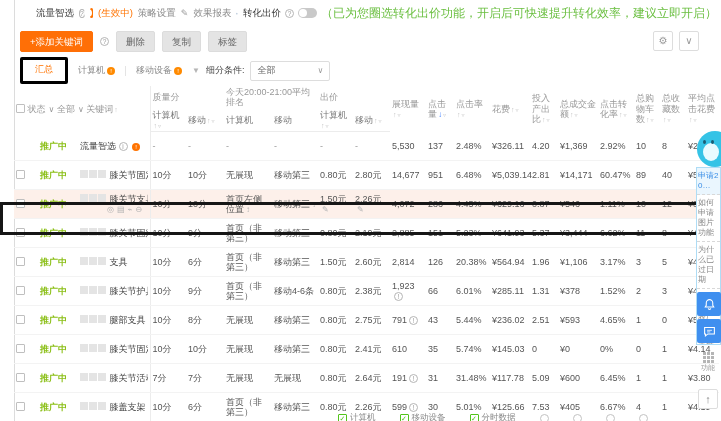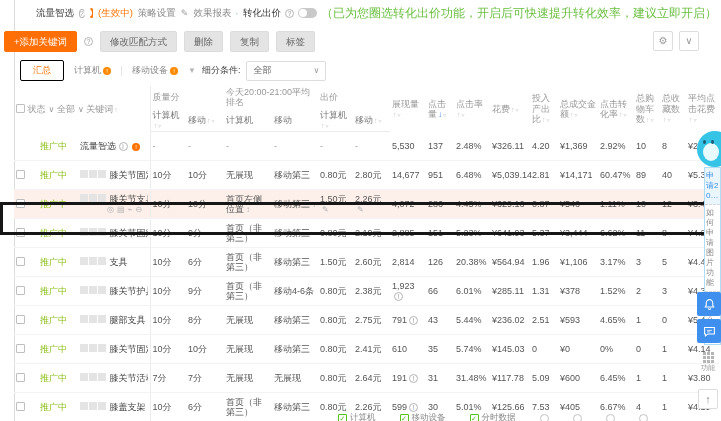--- a/index.html
+++ b/index.html
@@ -17,48 +17,48 @@
   .status-orange { color:#ff7300; }
   .muted { color:#888; }
   .ci { display:inline-block; width:9px; height:9px; line-height:8px; border:1px solid #b5b5b5; border-radius:50%; font-size:6.5px; text-align:center; color:#999; background:#fff; }
   .toggle { display:inline-block; width:19px; height:10px; border-radius:5px; position:relative; cursor:pointer; }
   .toggle::after { content:""; position:absolute; width:8px; height:8px; border-radius:50%; background:#fff; top:1px; }
   .toggle.on { background:#ff7300; } .toggle.on::after { right:1px; }
   .toggle.off { background:#c9c9c9; } .toggle.off::after { left:1px; }
   .pencil { color:#999; font-size:9px; }
 
   
-  .toolbar { position:absolute; left:4px; top:31px; height:21px; display:flex; gap:7px; align-items:center; font-size:9.5px; }
+  .toolbar { position:absolute; left:20px; top:31px; height:21px; display:flex; gap:7px; align-items:center; font-size:9.5px; }
   .btn { height:21px; line-height:19px; padding:0 9px; border-radius:2px; cursor:pointer; white-space:nowrap; }
   .btn-orange { background:#ff6f06; border:1px solid #ff6f06; color:#fff; }
   .btn-white { background:#fff; border:1px solid #d9d9d9; color:#555; }
   .btn-grey { background:#e4e4e4; border:1px solid #dcdcdc; color:#666; }
   .chev { color:#999; font-size:8px; margin-left:3px; }
   .tool-icons { position:absolute; right:22px; top:31px; display:flex; gap:6px; }
   .sq-btn { width:20px; height:20px; border:1px solid #ddd; border-radius:2px; background:#fff; color:#999; font-size:10px; text-align:center; line-height:18px; cursor:pointer; }
 
   
   .filterbar { position:absolute; left:20px; top:60px; height:21px; display:flex; align-items:center; font-size:9px; gap:6px; }
-  .tab-active { border:1px solid #000000; color:#ff7300; background:#fff; height:21px; line-height:19px; padding:0 12px; border-radius:2px; cursor:pointer; }
+  .tab-active { border:3px solid #000000; color:#ff7300; background:#fff; height:27px; line-height:19px; padding:0 12px; border-radius:2px; cursor:pointer; }
   .tab { color:#888; cursor:pointer; display:flex; align-items:center; gap:2px; padding:0 4px; }
   .badge-dot { display:inline-block; width:8px; height:8px; line-height:8px; border-radius:50%; background:#ff8a00; color:#fff; font-size:6px; text-align:center; }
   .vsep { width:1px; height:10px; background:#e4e4e4; }
   .funnel-ico { color:#b5b5b5; font-size:8px; }
   .flt-label { color:#444; }
   .select { width:80px; height:20px; border:1px solid #ddd; border-radius:2px; background:#fff; display:flex; align-items:center; justify-content:space-between; padding:0 6px; color:#666; cursor:pointer; }
 
   
   .grid { position:absolute; left:14px; top:86px; width:705px; border-collapse:collapse; table-layout:fixed; font-size:9px; color:#555; }
   .grid th { font-weight:normal; color:#777; text-align:left; padding:1px 2px; vertical-align:middle; line-height:1.15; }
   .grid thead tr.gr th { color:#999; height:16px; }
   .grid thead tr.sub th { height:16px; border-bottom:1px solid #ececec; }
   .grid td { padding:0 2px; vertical-align:middle; line-height:1.2; border-bottom:1px solid #f3f3f3; height:29px; }
   .grid .bdr { border-right:1px solid #ececec; }
   .cb { display:inline-block; width:9px; height:9px; border:1px solid #bfbfbf; border-radius:1px; background:#fff; vertical-align:-1px; cursor:pointer; }
-  .st { color:#8bbf17; font-weight:normal; white-space:nowrap; }
+  .st { color:#8bbf17; font-weight:bold; white-space:nowrap; }
   .thumbs i { display:inline-block; width:8px; height:8px; background:#e4e4e4; margin-right:1px; }
   .kw { color:#444; }
   .kw-line { white-space:nowrap; overflow:hidden; }
   .kw-actions { color:#b0b0b0; font-size:8px; letter-spacing:3px; margin-left:27px; cursor:pointer; }
   .s-up { color:#c4c4c4; font-size:7px; margin-left:1px; }
   .s-dn { color:#3d7eff; font-size:8px; margin-left:1px; font-weight:bold; }
   .funnel { color:#cccccc; font-size:6px; margin-left:1px; }
   .adj { color:#b5b5b5; font-size:8px; margin-left:2px; cursor:pointer; }
   .edit { color:#b5b5b5; font-size:8px; margin-left:2px; cursor:pointer; }
   tr.pink td { background:#fdf0ea; }
@@ -68,21 +68,21 @@
 
   
   .anno-box { position:absolute; left:0; top:202px; width:716px; height:33px; border:3px solid #161616; pointer-events:none; }
 
   
   .mascot { position:absolute; right:-12px; top:131px; width:36px; height:36px; }
   .mascot .body { position:absolute; inset:0; border-radius:50%; background:#35c3e6; }
   .mascot .belly { position:absolute; left:6px; top:12px; width:16px; height:18px; border-radius:50%; background:#e8fbff; }
   .mascot .eye { position:absolute; width:3px; height:4px; border-radius:50%; background:#1b5e75; top:9px; }
   .mascot .e1 { left:6px; } .mascot .e2 { left:14px; }
-  .help-panel { position:absolute; right:0; top:167px; width:17px; height:178px; background:#fff; border:1px solid #aedcf5; overflow:hidden; font-size:8px; color:#888; }
+  .help-panel { position:absolute; right:0; top:167px; width:25px; height:178px; background:#fff; border:1px solid #aedcf5; overflow:hidden; font-size:8px; color:#888; }
   .help-item { padding:3px 1px; border-bottom:1px dashed #d8d8d8; line-height:1.25; cursor:pointer; word-break:break-all; }
   .help-item.first { color:#3a8ee6; background:#eaf6fe; }
   .float-btns { position:absolute; right:0; top:292px; display:flex; flex-direction:column; gap:3px; }
   .fbtn { width:24px; height:24px; background:#3f8fef; border-radius:2px; display:flex; align-items:center; justify-content:center; cursor:pointer; }
   .widget { position:absolute; right:3px; top:352px; width:20px; text-align:center; color:#9a9a9a; font-size:7px; line-height:1.2; }
   .widget svg { display:block; margin:0 auto 1px; }
   .top-btn { position:absolute; right:3px; top:389px; width:20px; height:20px; border:1px solid #ddd; background:#fff; color:#888; font-size:11px; text-align:center; line-height:18px; cursor:pointer; border-radius:2px; }
 
   
   .legend { position:absolute; left:338px; top:412px; display:flex; align-items:center; gap:24px; font-size:8.5px; color:#888; white-space:nowrap; }
@@ -112,21 +112,20 @@
       <span>转化出价</span>
       <span class="ci">?</span>
       <span class="toggle off"></span>
       <span class="note-green">（已为您圈选转化出价功能，开启后可快速提升转化效率，建议立即开启）</span>
     </span>
   </div>
 
   <div class="toolbar">
     <span class="btn btn-orange">+添加关键词</span>
     <span class="ci">?</span>
-    <span class="btn btn-grey">修改匹配方式</span>
     <span class="btn btn-grey">删除</span>
     <span class="btn btn-grey">复制</span>
     <span class="btn btn-grey">标签</span>
   </div>
   <div class="tool-icons">
     <span class="sq-btn">⚙</span>
     <span class="sq-btn">∨</span>
   </div>
 
   <div class="filterbar">

